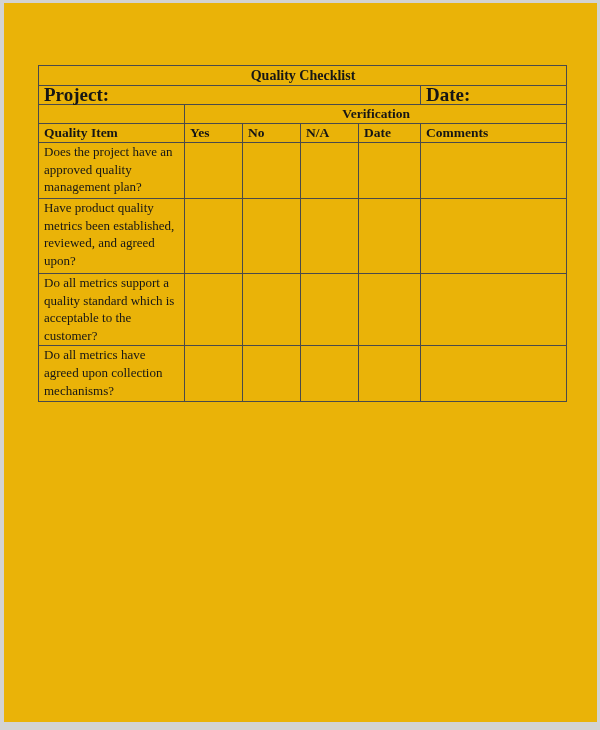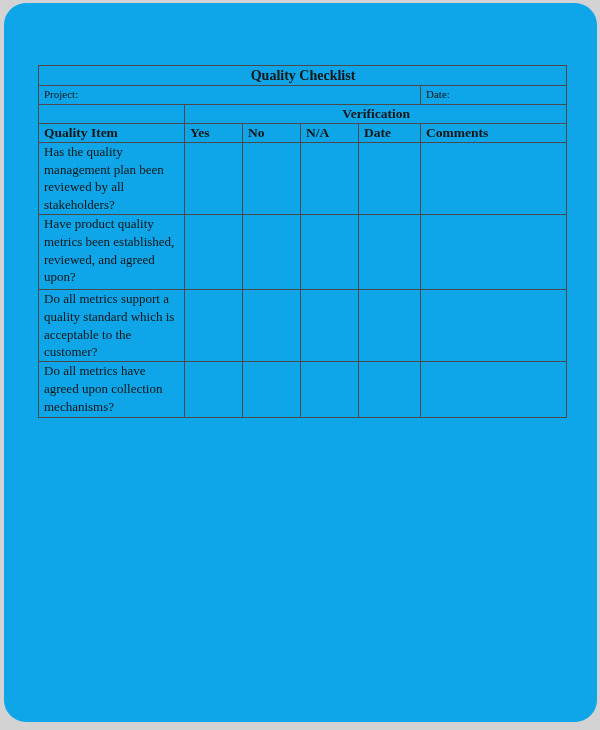--- a/index.html
+++ b/index.html
@@ -6,22 +6,21 @@
   body {
     width: 600px; height: 730px;
     background: #d3d3d3;
     font-family: "Liberation Serif", serif;
     position: relative;
     overflow: hidden;
   }
   .page {
     position: absolute;
     left: 4px; top: 3px; right: 3px; bottom: 8px;
-    background: #0ea5e9;
-    border-radius: 22px;
+    background: #eab308;
   }
   table.checklist {
     position: absolute;
     left: 34px; top: 62px;
     width: 528px;
     border-collapse: collapse;
     table-layout: fixed;
     color: #161616;
   }
   td {
@@ -43,22 +42,22 @@
     font-weight: bold;
     font-size: 13.5px;
     vertical-align: middle;
   }
   td.hdr {
     font-weight: bold;
     font-size: 13.5px;
     vertical-align: middle;
   }
   td.label-cell {
-    font-weight: normal;
-    font-size: 11px;
+    font-weight: bold;
+    font-size: 19px;
     vertical-align: middle;
   }
 </style>
 </head>
 <body>
 
 <div class="page">
   <table class="checklist">
     <colgroup>
       <col style="width:146px">
@@ -82,25 +81,24 @@
       </tr>
       <tr style="height:19px">
         <td class="hdr">Quality Item</td>
         <td class="hdr">Yes</td>
         <td class="hdr">No</td>
         <td class="hdr">N/A</td>
         <td class="hdr">Date</td>
         <td class="hdr">Comments</td>
       </tr>
 
-      <tr style="height:72px">
-        <td>Has the quality
-management plan been
-reviewed by all
-stakeholders?</td>
+      <tr style="height:56px">
+        <td>Does the project have an
+approved quality
+management plan?</td>
         <td></td>
         <td></td>
         <td></td>
         <td></td>
         <td></td>
       </tr>
       <tr style="height:75px">
         <td>Have product quality
 metrics been established,
 reviewed, and agreed

